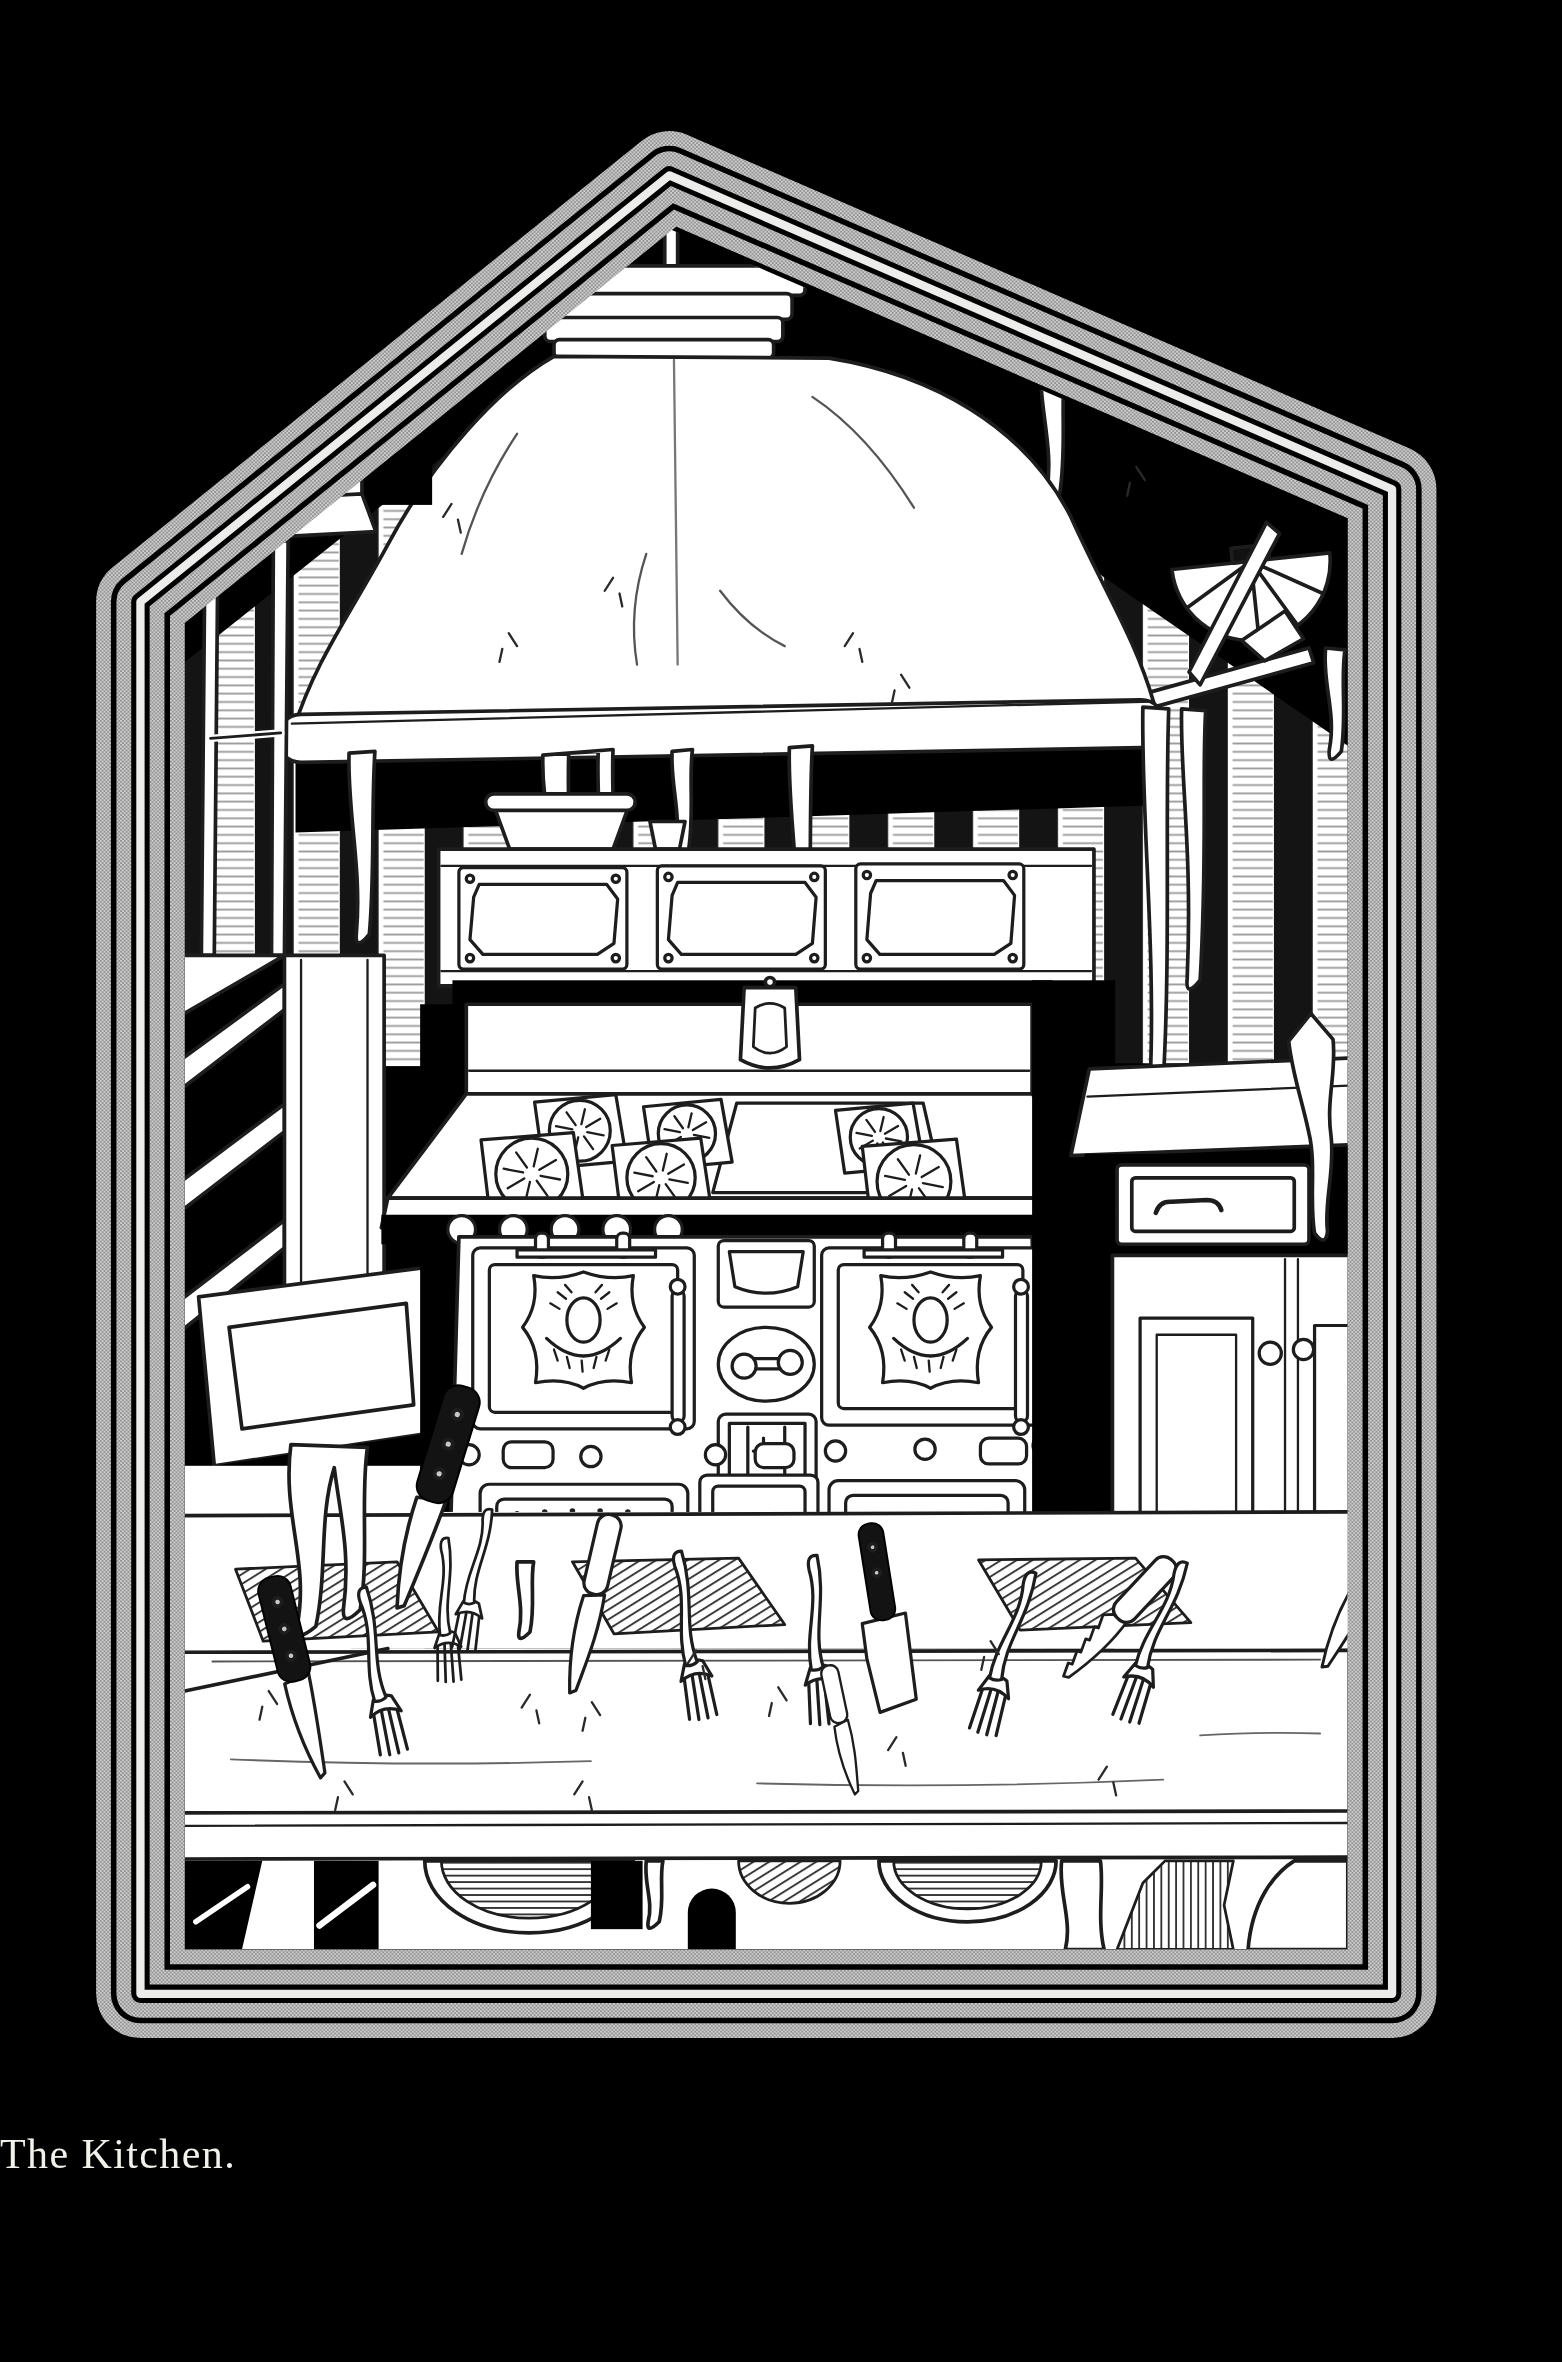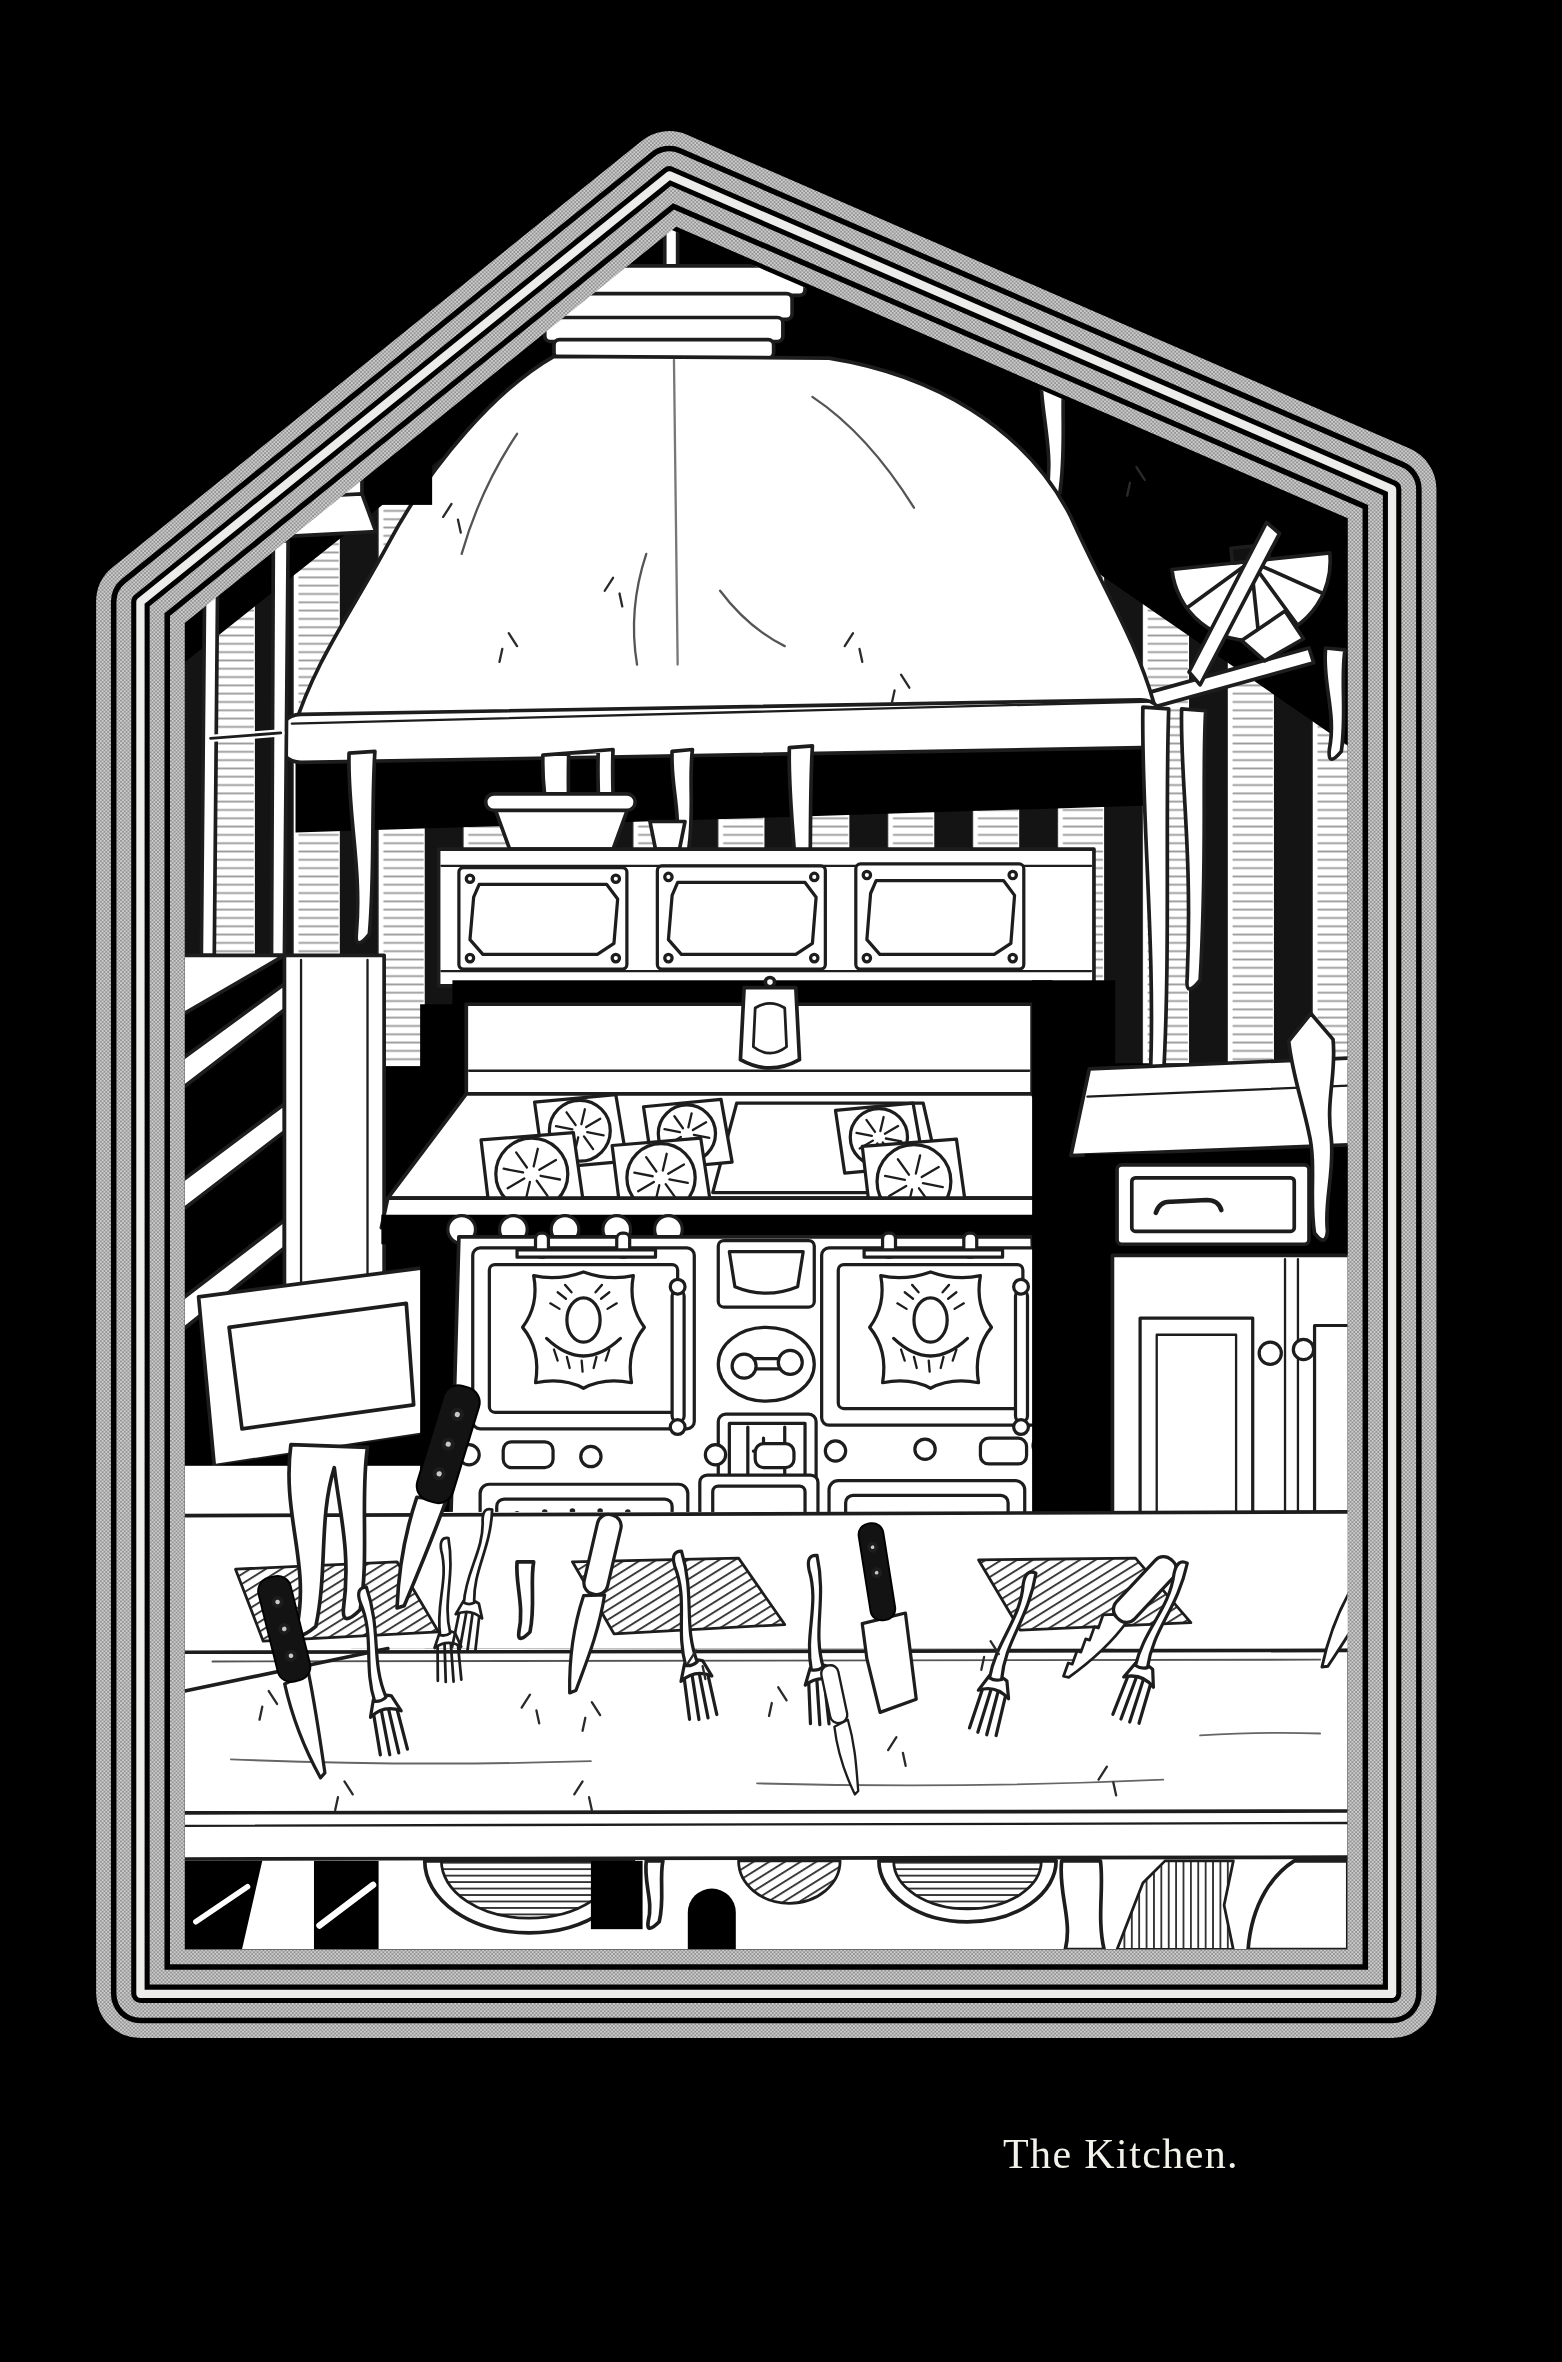--- a/index.html
+++ b/index.html
@@ -5,21 +5,21 @@
   html,body{margin:0;padding:0;}
   body{
     width:1563px;height:2363px;position:relative;overflow:hidden;
     background:#000;
     font-family:"Liberation Serif", serif;
   }
   .stage{position:absolute;inset:0;}
   svg{display:block;}
   .caption{
     position:absolute;left:0;top:2130px;width:1239px;
-    text-align:right;
+    text-align:left;
     font-size:42px;letter-spacing:1.4px;
     color:#f2f1ea;
   }
 </style>
 </head>
 <body style="background: rgb(0, 0, 0);">
 
 <div class="stage">
 <svg width="1563" height="2363" viewBox="0 0 1693 2560" stroke-linecap="round" stroke-linejoin="round">
   <defs>

